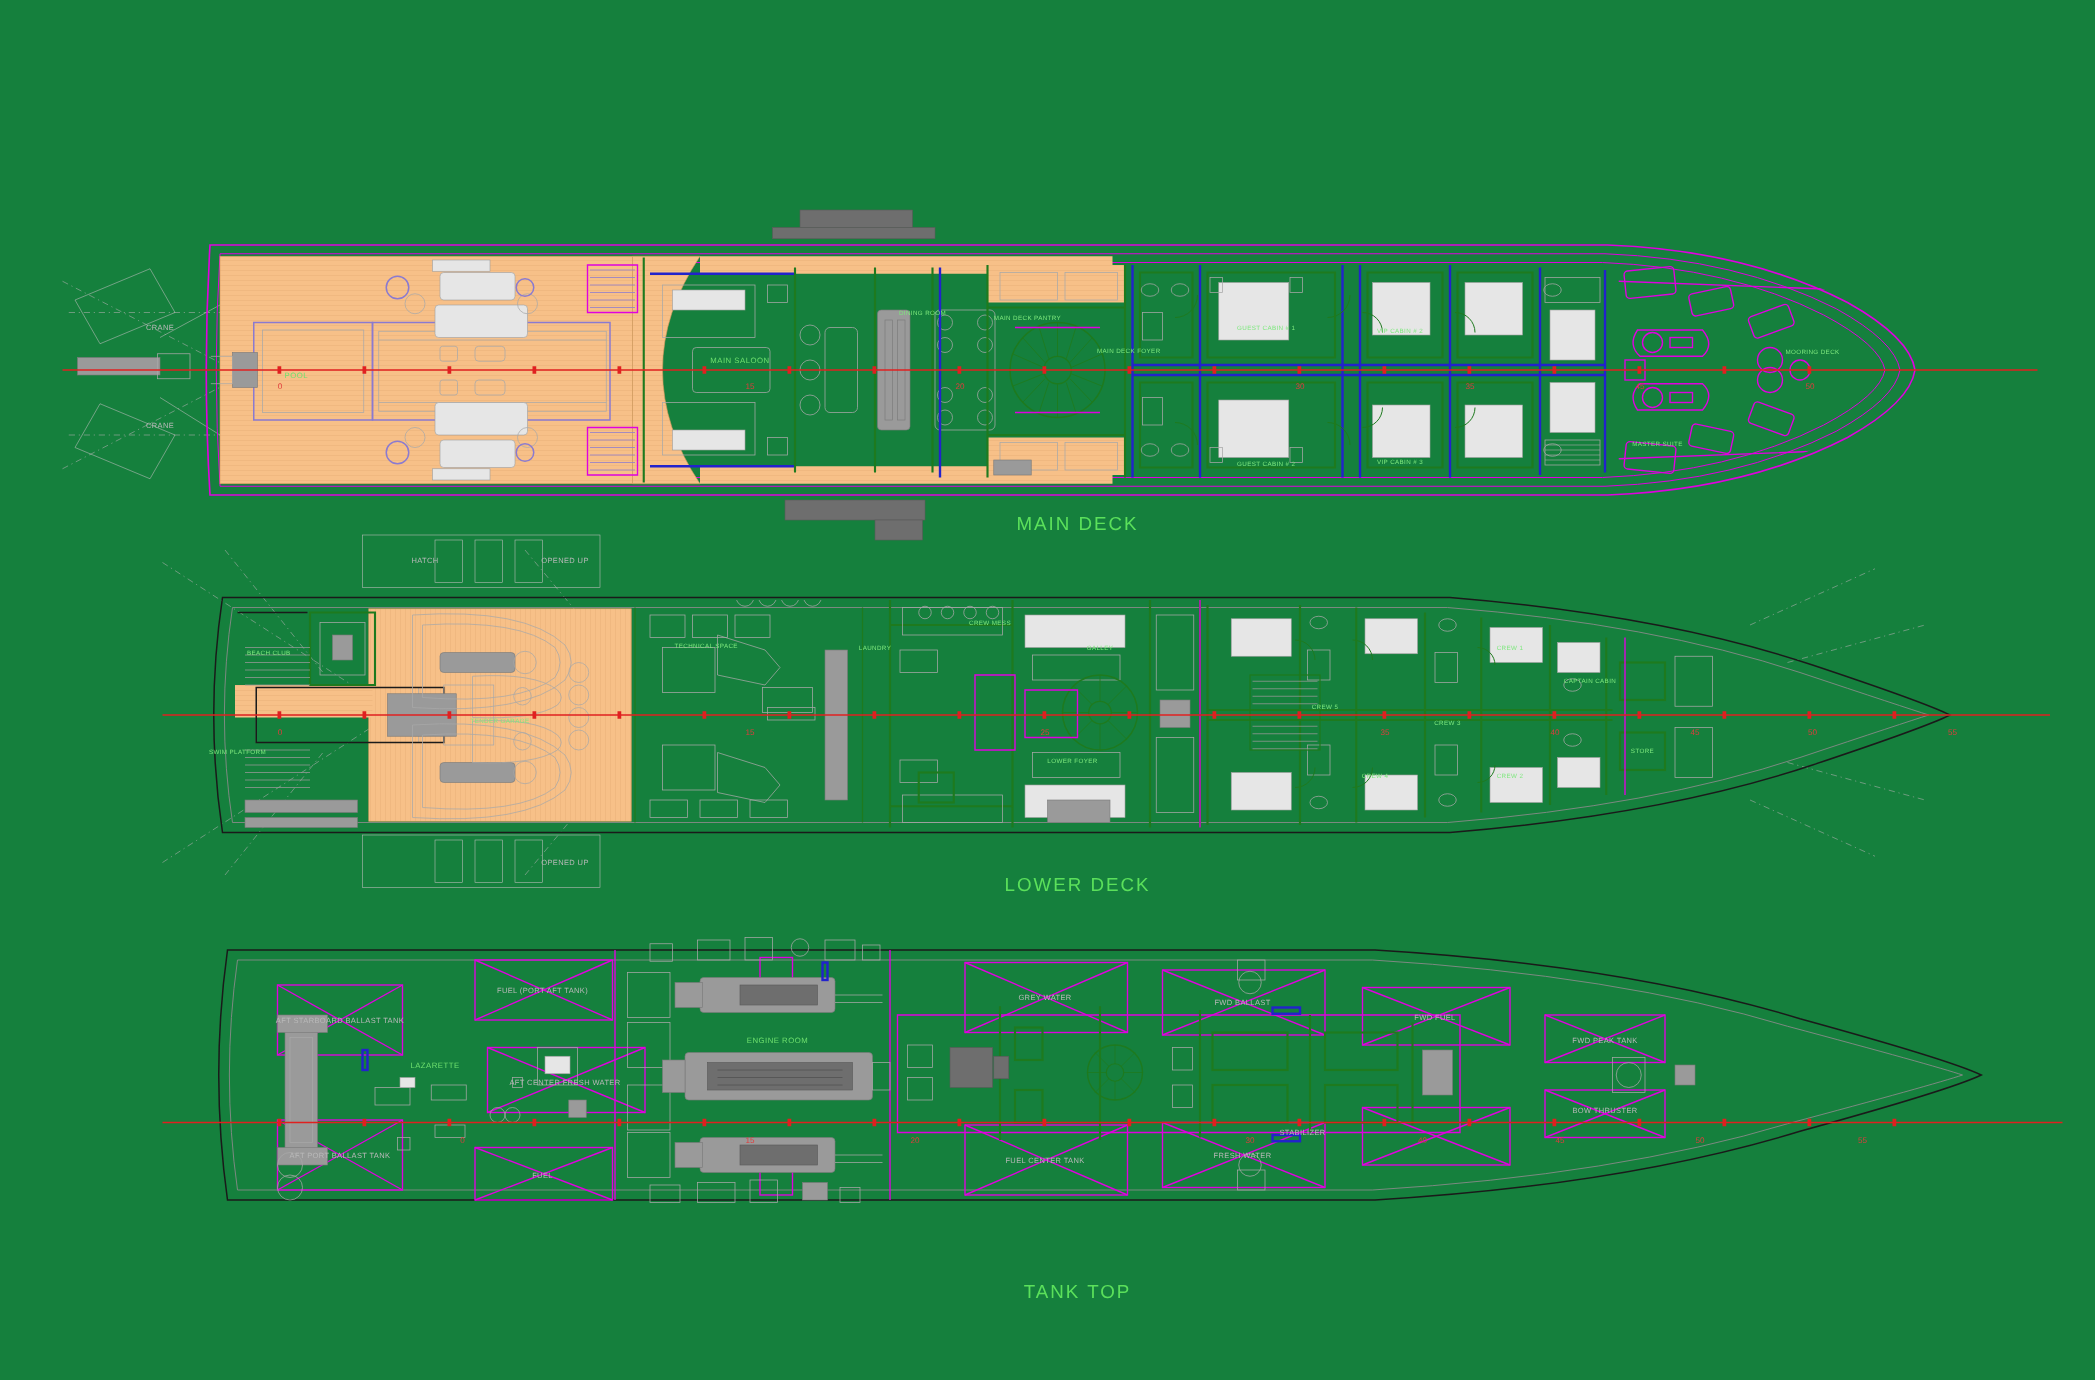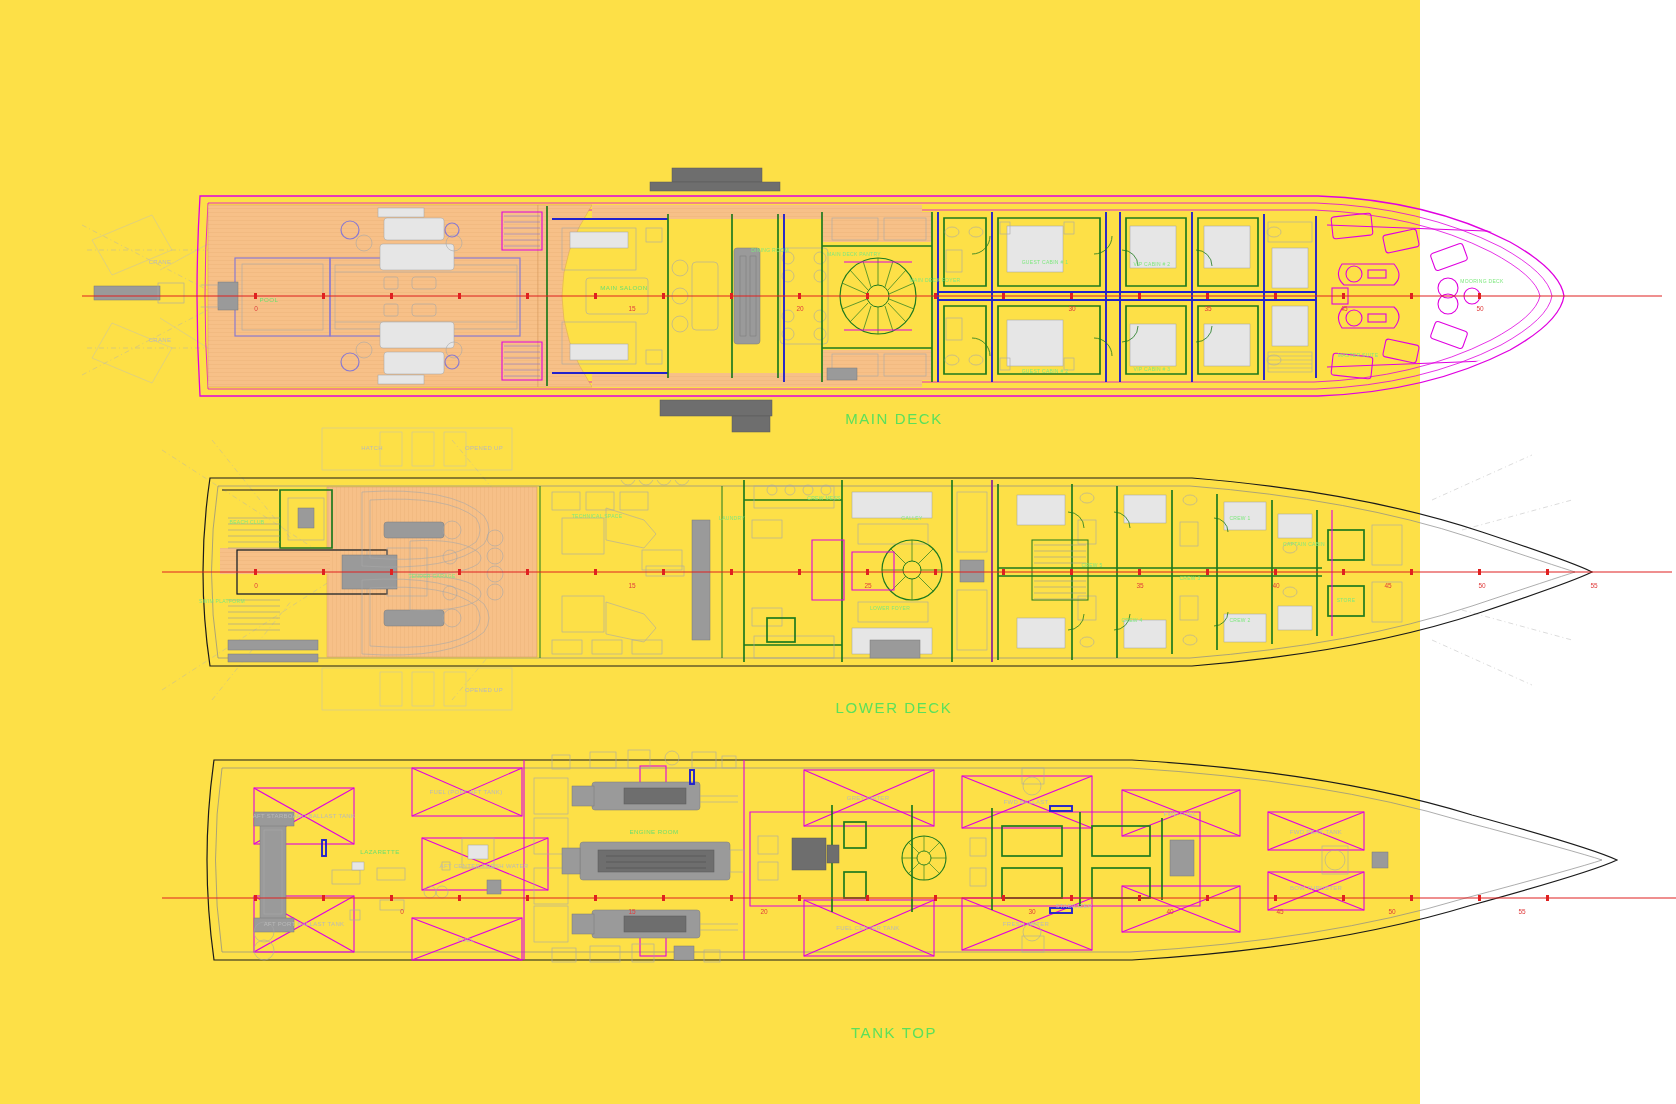--- a/index.html
+++ b/index.html
@@ -1,17 +1,17 @@
 <!DOCTYPE html>
 <html><head>
 <meta charset="utf-8">
 <style>
   html,body{margin:0;padding:0;background:#ffffff;}
   body{width:1676px;height:1104px;overflow:hidden;font-family:"Liberation Sans",sans-serif;}
-  #stage{position:relative;width:1388px;height:1104px;background:#fde047;padding-left:32px;}
+  #stage{position:relative;width:1676px;height:1104px;background:#15803d;}
   svg{display:block;}
   .deck-label{font-family:"Liberation Sans",sans-serif;font-size:15px;letter-spacing:1.6px;fill:#5be05b;}
   .room-label{font-family:"Liberation Sans",sans-serif;font-size:6.2px;letter-spacing:.4px;fill:#6ee06e;}
   .room-label-sm{font-family:"Liberation Sans",sans-serif;font-size:5px;letter-spacing:.3px;fill:#7ee87e;}
   .tank-label{font-family:"Liberation Sans",sans-serif;font-size:6px;letter-spacing:.3px;fill:#b9b9b9;}
   .stn{font-family:"Liberation Sans",sans-serif;font-size:6.5px;fill:#e03c3c;}
   .hull-mag{fill:none;stroke:#e000e0;stroke-width:1.3;}
   .hull-mag-t{fill:none;stroke:#e000e0;stroke-width:.8;}
   .hull-blk{fill:none;stroke:#1a1a1a;stroke-width:1.2;}
   .hull-gry{fill:none;stroke:#8a8a8a;stroke-width:.7;}

